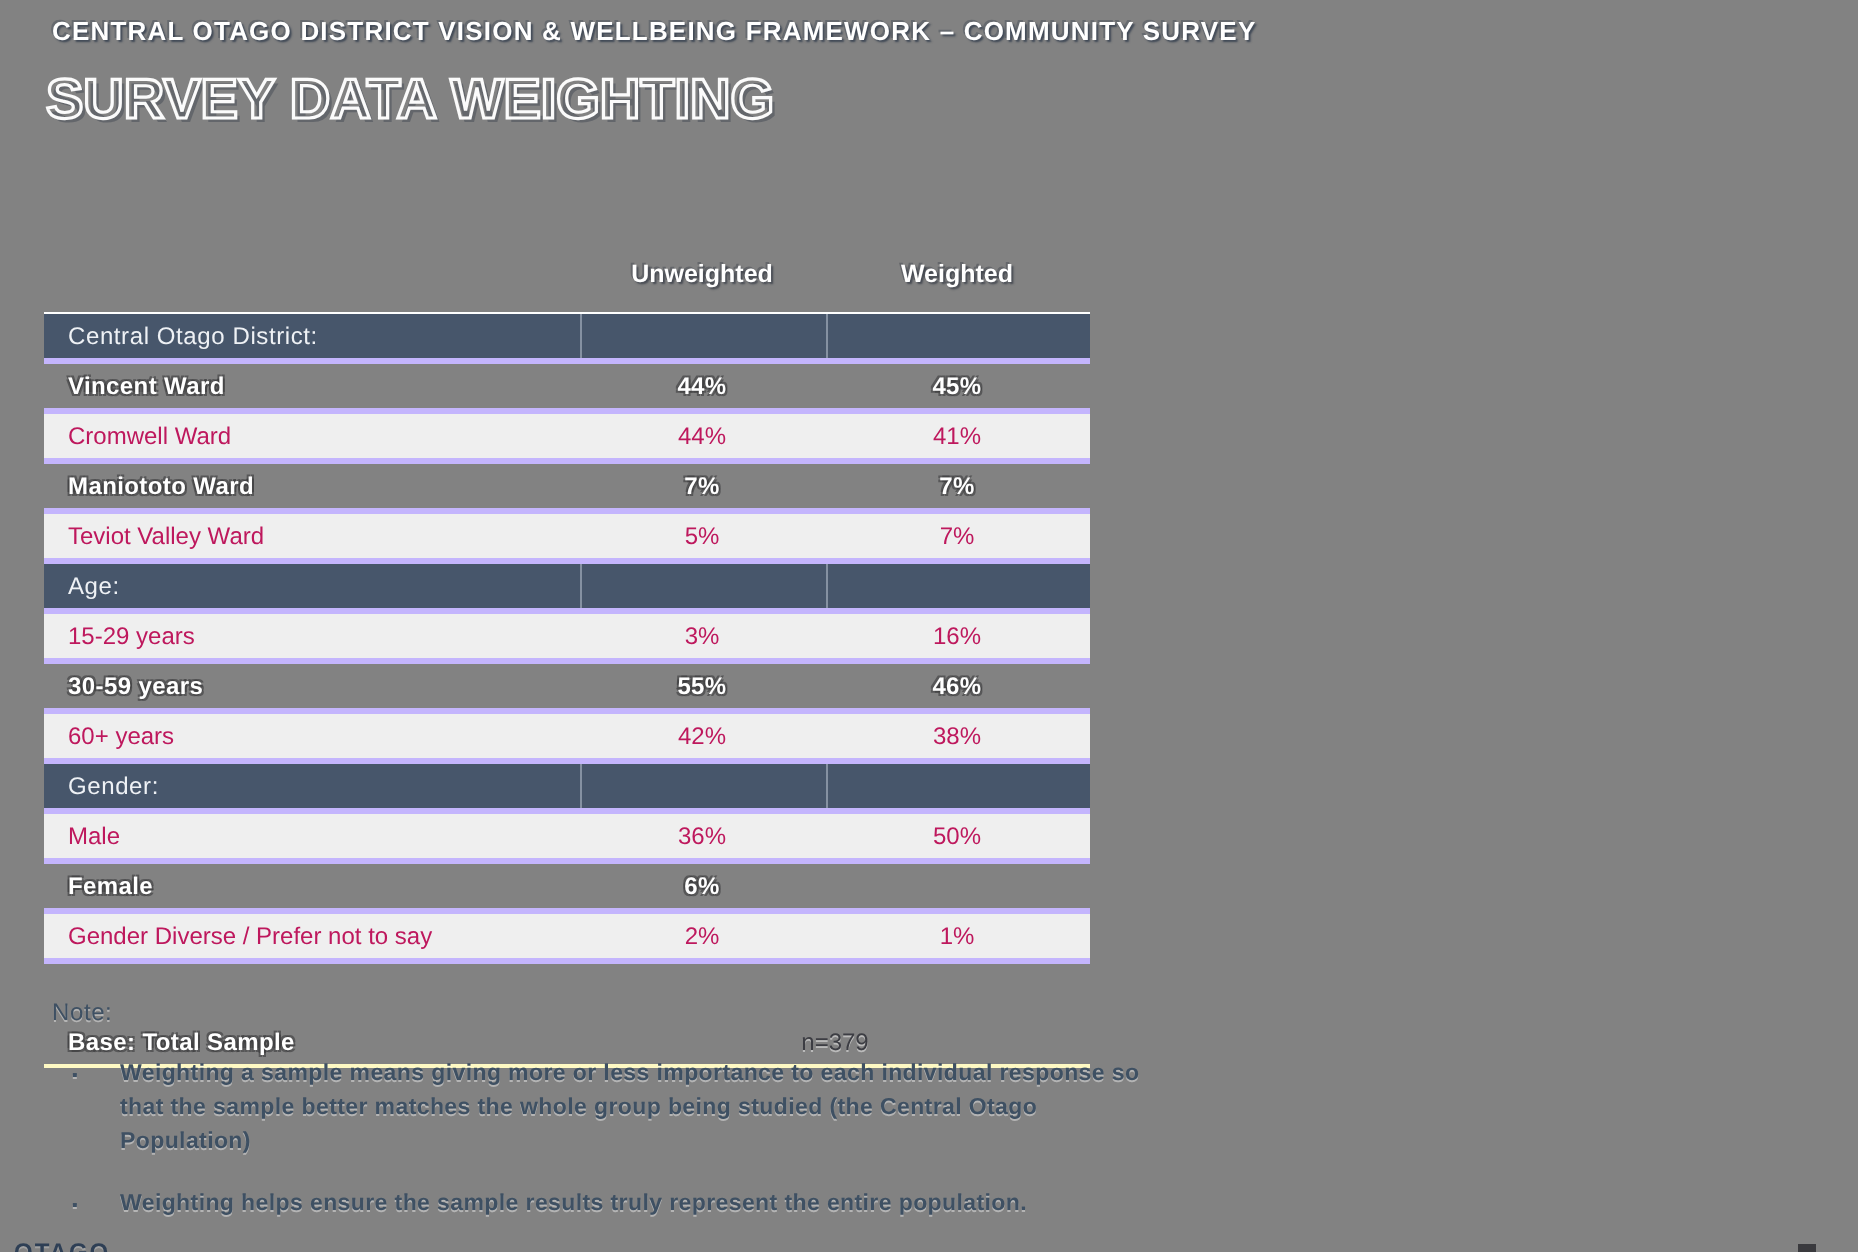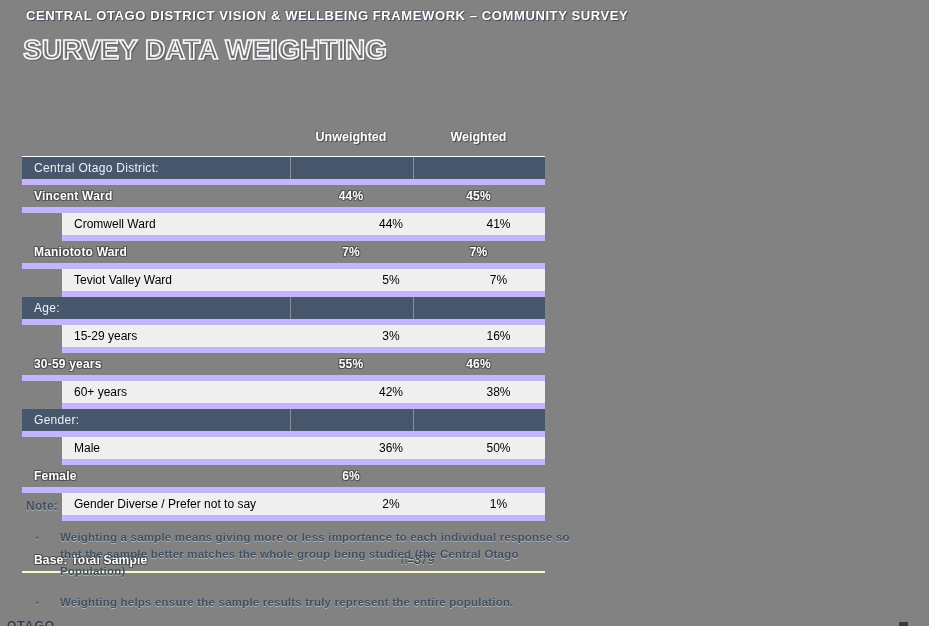--- a/index.html
+++ b/index.html
@@ -32,54 +32,54 @@
   .col-headers .spacer { width:268px; }
   .col-head {
     font-size:12.5px; font-weight:bold; color:#ffffff; text-align:center;
     text-shadow:1px 1px 1px rgba(55,60,70,0.8), -1px -1px 0 rgba(55,60,70,0.4);
   }
   .col-head.u { width:122px; }
   .col-head.w { flex:1; }
 
   .rows { border-top:1px solid #ffffff; }
   .trow {
-    display:flex; height:22px; border-bottom:6px solid #c4b5fd;
+    display:flex; height:22px; border-bottom:3px solid #c4b5fd;
     align-items:stretch; font-size:12px;
   }
   .cell { display:flex; align-items:center; }
   .c-label { width:256px; padding-left:12px; }
   .c-val1 { width:122px; justify-content:center; }
   .c-val2 { flex:1; justify-content:center; }
 
   .trow.section { background:#47566B; }
   .trow.section .c-label { color:#eef1f5; letter-spacing:0.3px; }
   .trow.section .c-val1, .trow.section .c-val2 {
     border-left:1px solid #8591a2;
   }
 
-  .trow.light { background:#EFEFEF; color:#000000;margin-left:40px; }
+  .trow.light { background:#EFEFEF; color:#be185d; }
 
   .trow.gray { background:transparent; }
   .trow.gray .cell, .trow.base .c-label {
     color:#ffffff; font-weight:700; letter-spacing:0.2px;
     text-shadow:-1px -1px 0 rgba(58,58,60,0.6), 1px -1px 0 rgba(58,58,60,0.6),
                 -1px 1px 0 rgba(58,58,60,0.6), 1px 1px 0 rgba(58,58,60,0.6);
   }
 
   .trow.base { background:transparent; border-bottom:2px solid #fef9c3;margin-top:28px; }
   .trow.base .c-span {
     flex:1; display:flex; align-items:center; justify-content:center;
     color:#3c3d43; font-weight:400;
     text-shadow:0 1px 0 rgba(255,255,255,0.45);
   }
 
   
   .note { position:absolute; left:26px; top:499px; width:548px; color:#3E5063; }
   .note-heading {
-    font-size:12px; font-weight:700; letter-spacing:0.3px;
+    font-size:12px; font-weight:400; letter-spacing:0.3px;
     text-shadow:0 1px 0 rgba(255,255,255,0.4);
     margin-bottom:16px;
   }
   .bullet-item {
     display:flex; margin-bottom:14px;
     font-size:11.5px; font-weight:600; letter-spacing:0.2px; line-height:17px;
     text-shadow:0 1px 0 rgba(255,255,255,0.4);
   }
   .bullet-glyph { width:24px; padding-left:10px; font-size:8px; line-height:17px; flex-shrink:0; }
 

